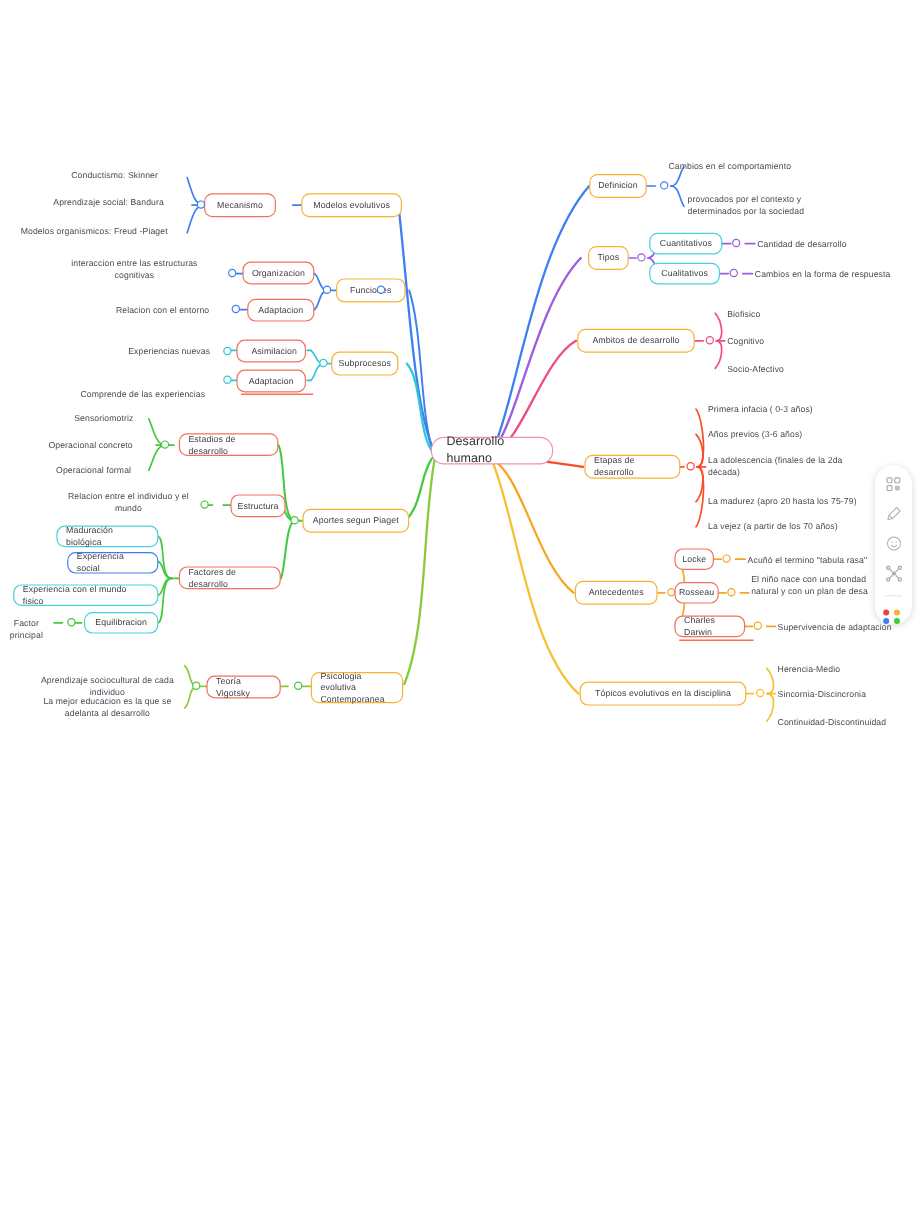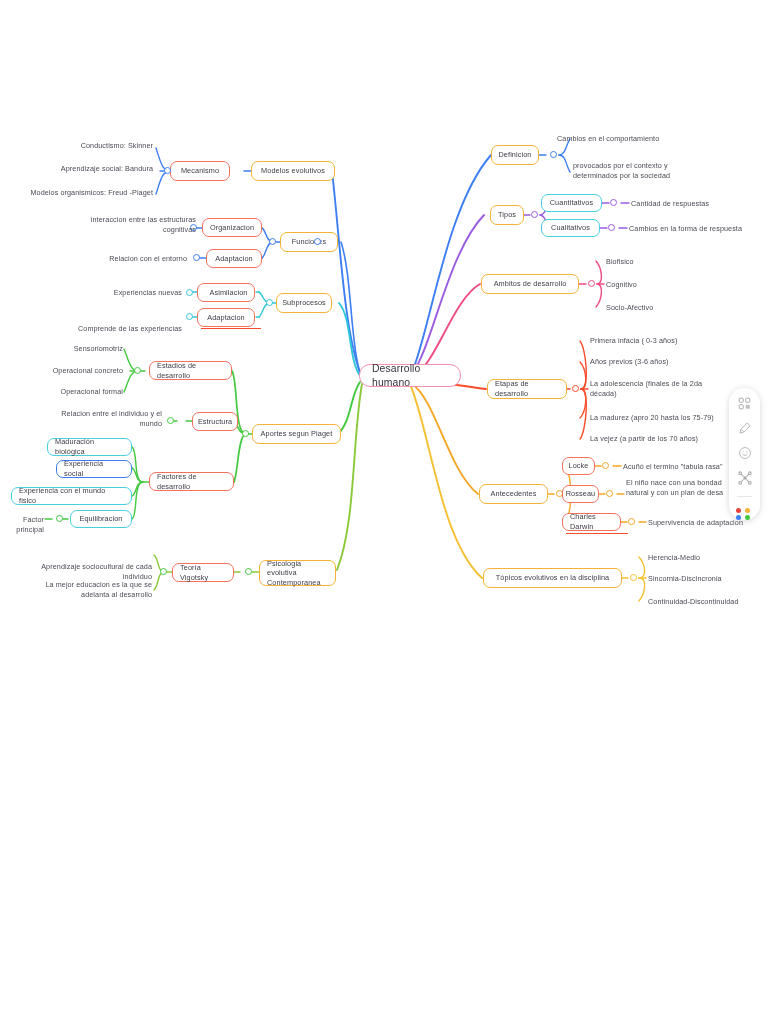--- a/index.html
+++ b/index.html
@@ -47,21 +47,21 @@
     color: #4a4a55;
     font-size: 7.2px;
     line-height: 1.45;
     letter-spacing: .1px;
     white-space: pre-line;
     background: transparent;
     border: none;
     padding: 0;
   }
   .leaf.right { text-align: left; }
-  .leaf.left  { text-align: right; }
+  .leaf.left  { text-align: center; }
 
   .b-red    { border-color: #f4705c; }
   .b-amber  { border-color: #f5b335; }
   .b-cyan   { border-color: #48d0e0; }
   .b-blue   { border-color: #3d7ff2; }
 
   .dot {
     position: absolute;
     width: 7px; height: 7px;
     border-radius: 50%;
@@ -241,21 +241,21 @@
   <div class="leaf left" style="left:28px; top:164px; width:125px;">Aprendizaje social: Bandura</div>
   <div class="leaf left" style="left:4px; top:188px; width:149px;">Modelos organismicos: Freud -Piaget</div>
 
   <div class="node b-amber" style="left:280px; top:232px; width:58px; height:20px; justify-content:center;">Funciones</div>
   <div class="dot d-blue" style="left:314px; top:238px; left:314px;"></div>
   <div class="dot d-blue" style="left:269px; top:238px;"></div>
   <div class="node b-red" style="left:202px; top:218px; width:60px; height:19px; justify-content:center;">Organizacion</div>
   <div class="node b-red" style="left:206px; top:249px; width:56px; height:19px; justify-content:center;">Adaptacion</div>
   <div class="dot d-blue" style="left:190px; top:224px;"></div>
   <div class="dot d-blue" style="left:193px; top:254px;"></div>
-  <div class="leaf left" style="left:72px; top:215px; width:124px;">interaccion entre las estructuras
+  <div class="leaf left" style="left:50px; top:215px; width:124px;">interaccion entre las estructuras
 cognitivas</div>
   <div class="leaf left" style="left:84px; top:254px; width:103px;">Relacion con el entorno</div>
 
   <div class="node b-amber" style="left:276px; top:293px; width:56px; height:20px; justify-content:center;">Subprocesos</div>
   <div class="dot d-cyan" style="left:266px; top:299px;"></div>
   <div class="node b-red" style="left:197px; top:283px; width:58px; height:19px; justify-content:center;padding-left:12px;">Asimilacion</div>
   <div class="node b-red" style="left:197px; top:308px; width:58px; height:19px; justify-content:center;">Adaptacion</div>
   <div class="underline" style="left:201px; top:328px; width:60px;"></div>
   <div class="dot d-cyan" style="left:186px; top:289px;"></div>
   <div class="dot d-cyan" style="left:186px; top:313px;"></div>
@@ -299,21 +299,21 @@
   <div class="leaf right" style="left:557px; top:134px; width:140px;">Cambios en el comportamiento</div>
   <div class="leaf right" style="left:573px; top:161px; width:150px;">provocados por el contexto y
 determinados por la sociedad</div>
 
   <div class="node b-amber" style="left:490px; top:205px; width:34px; height:20px; justify-content:center;">Tipos</div>
   <div class="dot d-purple" style="left:531px; top:211px;"></div>
   <div class="node b-cyan" style="left:541px; top:194px; width:61px; height:18px; justify-content:center;">Cuantitativos</div>
   <div class="node b-cyan" style="left:541px; top:219px; width:59px; height:18px; justify-content:center;">Cualitativos</div>
   <div class="dot d-purple" style="left:610px; top:199px;"></div>
   <div class="dot d-purple" style="left:608px; top:224px;"></div>
-  <div class="leaf right" style="left:631px; top:199px; width:110px;">Cantidad de respuestas</div>
+  <div class="leaf right" style="left:631px; top:199px; width:110px;">Cantidad de desarrollo</div>
   <div class="leaf right" style="left:629px; top:224px; width:135px;">Cambios en la forma de respuesta</div>
 
   <div class="node b-amber" style="left:481px; top:274px; width:98px; height:20px; justify-content:center;">Ambitos de desarrollo</div>
   <div class="dot d-pink" style="left:588px; top:280px;"></div>
   <div class="leaf right" style="left:606px; top:257px; width:70px;">Biofisico</div>
   <div class="leaf right" style="left:606px; top:280px; width:70px;">Cognitivo</div>
   <div class="leaf right" style="left:606px; top:303px; width:80px;">Socio-Afectivo</div>
 
   <div class="node b-amber" style="left:487px; top:379px; width:80px; height:20px; justify-content:center;">Etapas de desarrollo</div>
   <div class="dot d-red" style="left:572px; top:385px;"></div>

